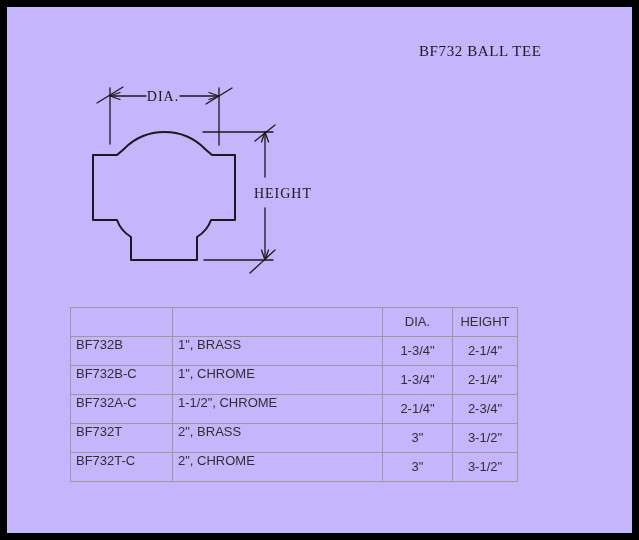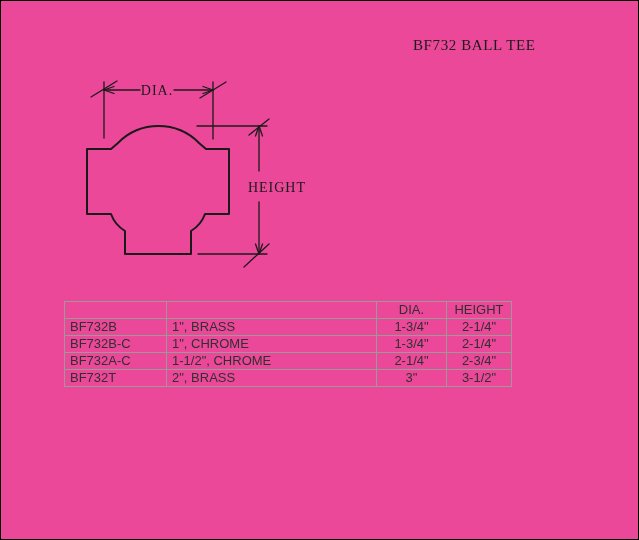--- a/index.html
+++ b/index.html
@@ -1,18 +1,18 @@
 <!DOCTYPE html>
 <html style="--line: #1a1a1a; --grid: #9a9a9a; --text: #303030;"><head>
 <meta charset="utf-8">
 <style>
   html,body { margin:0; padding:0; background:#fff; }
   .canvas {
-    position:relative; width:639px; height:540px; background:#ec4899;
-    border:1px solid #000000; box-sizing:border-box; overflow:hidden;
+    position:relative; width:639px; height:540px; background:#c4b5fd;
+    border:7px solid #000000; box-sizing:border-box; overflow:hidden;
     font-family:"Liberation Sans", sans-serif;
   }
   .page-title {
     position:absolute; left:412px; top:36px;
     font-family:"Liberation Serif", serif; font-size:15px;
     letter-spacing:0.6px; color:var(--line,#1a1a1a); white-space:nowrap;
   }
   svg.drawing { position:absolute; left:0; top:0; width:639px; height:540px; }
   .outline  { fill:none; stroke:var(--line,#1a1a1a); stroke-width:2;   stroke-linejoin:round; stroke-linecap:round; }
   .dim      { fill:none; stroke:var(--line,#1a1a1a); stroke-width:1.3; stroke-linecap:round; }
@@ -20,21 +20,21 @@
     font-family:"Liberation Serif", serif; font-size:14px;
     letter-spacing:1px; fill:var(--line,#1a1a1a);
   }
   table.spec-table {
     position:absolute; left:63px; top:300px;
     border-collapse:collapse; table-layout:fixed;
     font-size:13px; color:var(--text,#303030);
   }
   .spec-table th, .spec-table td {
     border:1px solid var(--grid,#9a9a9a);
-    height:16px; line-height:16px; padding:0 0 0 5px;
+    height:16px; line-height:16px; padding:0 0 12px 5px;
     font-weight:normal; text-align:left; white-space:nowrap; overflow:hidden;
   }
   .spec-table th.center, .spec-table td.center { text-align:center; padding:0; }
 </style>
 </head>
 <body>
 
 <div class="canvas">
 
   <div class="page-title">BF732 BALL TEE</div>
@@ -106,16 +106,22 @@
           <td>1-1/2", CHROME</td>
           <td class="center">2-1/4"</td>
           <td class="center">2-3/4"</td>
         </tr>
         <tr>
           <td>BF732T</td>
           <td>2", BRASS</td>
           <td class="center">3"</td>
           <td class="center">3-1/2"</td>
         </tr>
+        <tr>
+          <td>BF732T-C</td>
+          <td>2", CHROME</td>
+          <td class="center">3"</td>
+          <td class="center">3-1/2"</td>
+        </tr>
       </tbody>
   </table>
 
 </div>
 
 </body></html>

